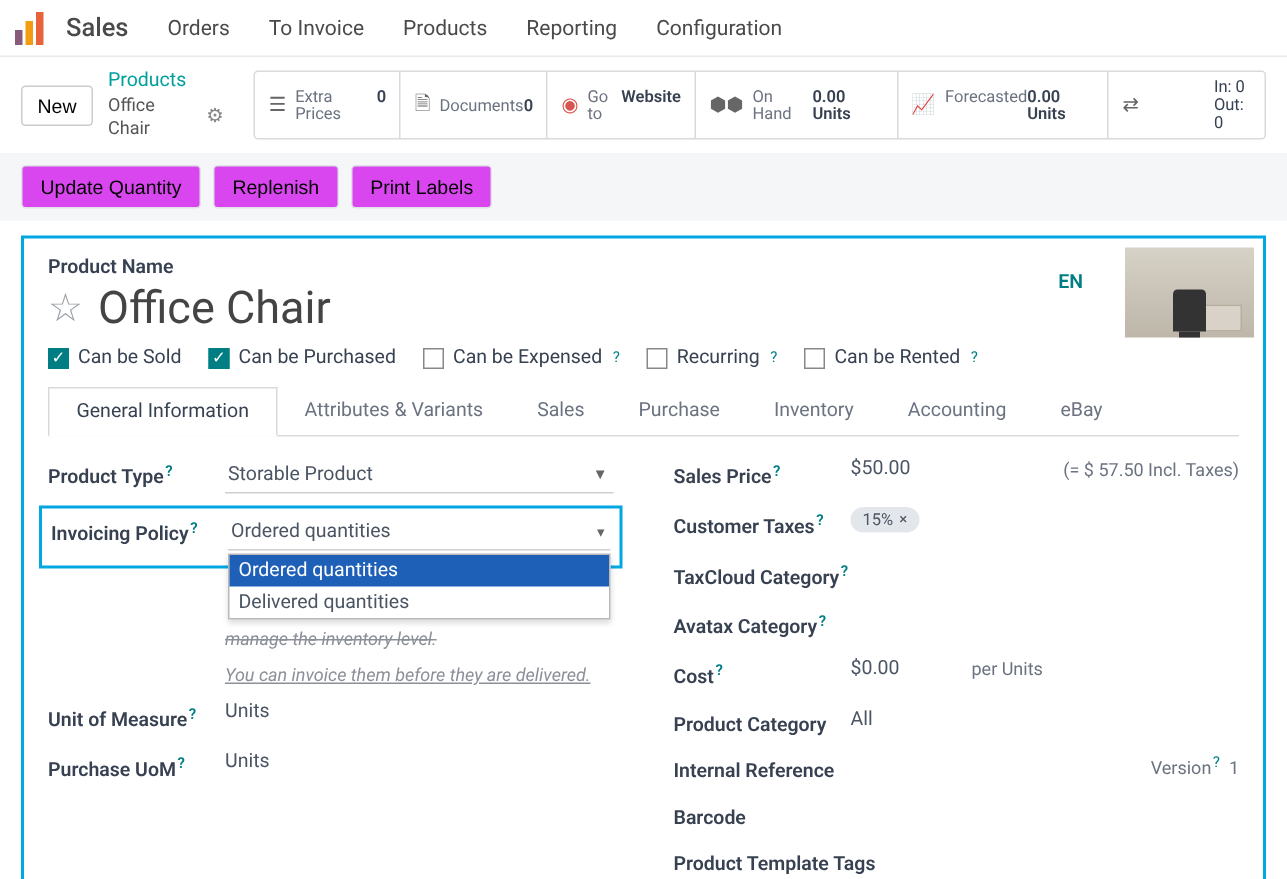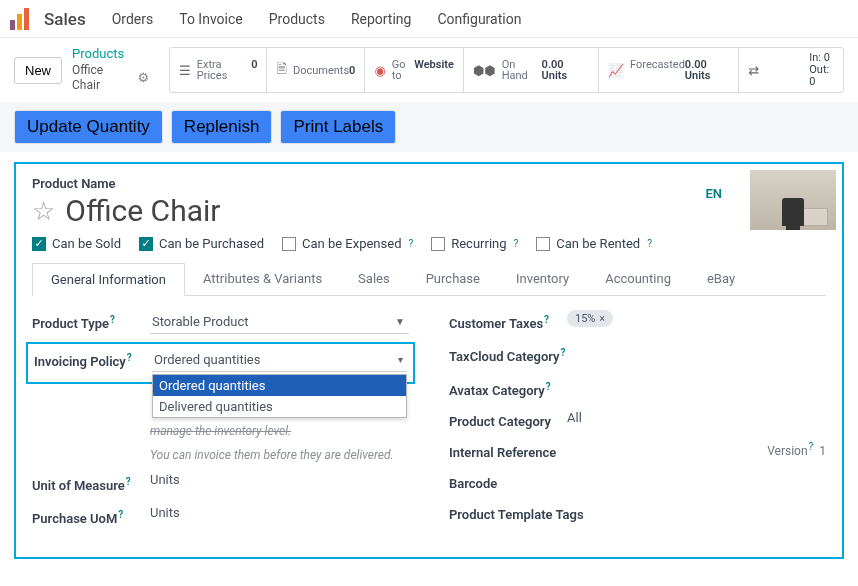--- a/index.html
+++ b/index.html
@@ -27,21 +27,21 @@
   .stat { display: flex; align-items: center; gap: 6px; padding: 4px 9px; border-right: 1px solid #d8dadd; cursor: pointer; }
   .stat:last-child { border-right: none; }
   .stat-icon { color: #666; display:flex; align-items:center; }
   .stat-text { display:flex; flex-direction:row; line-height:1.0; font-size: 11px; }
   .stat-text .top { color:#6b7280; }
   .stat-text .bot { font-weight:600; color:#374151; }
   .stat-inout { display:flex; flex-direction:column; font-size:11px; line-height:1.1;margin-left:44px; }
   
   
   .action-bar { background: #f5f6f7; padding: 8px 14px; display:flex; gap:8px; }
-  .action-btn { background:#3b82f6; border:1px solid #e0e2e6; padding:6px 12px; border-radius:3px; font-size:17px; cursor:pointer; }
+  .action-btn { background:#d946ef; border:1px solid #e0e2e6; padding:6px 12px; border-radius:3px; font-size:13px; cursor:pointer; }
   
   
   .form-wrap { margin: 10px 14px 0 14px; border: 2px solid #00a7e1; padding: 12px 16px 18px 16px; position: relative; }
   .label-pn { font-size: 13px; font-weight: 600; color:#374151; }
   .title-row { display:flex; align-items:center; gap: 10px; margin: 2px 0 8px; }
   .star { font-size: 26px; color: #9aa0a6; cursor:pointer; }
   .prod-title { font-size: 30px; color:#444; font-weight:400; }
   .lang-badge { position:absolute; right: 120px; top: 22px; color:#017e84; font-weight:600; font-size:13px; }
   .prod-img { position:absolute; right: 6px; top: 6px; width: 86px; height: 60px; background: linear-gradient(#d7d2c7,#bdb6a9); display:flex; align-items:end; justify-content:center; }
   .chair { width:22px; height:28px; background:#333; border-radius:3px 3px 0 0; position:relative; margin-bottom:4px;}
@@ -64,21 +64,21 @@
   .field-l { width: 118px; font-weight:600; color:#374151; padding-top:4px; }
   .field-r { flex:1; color:#4b5563; display:flex; align-items:center; gap:8px;}
   .sel { width: 100%; border:none; border-bottom:1px solid #cfcfcf; padding: 4px 18px 4px 2px; background:#fff; font-size:13px; color:#4b5563; position:relative;}
   .sel .caret { position:absolute; right:4px; top:6px; font-size:10px; color:#666; }
   
   .invoice-group { border: 2px solid #00a7e1; padding: 4px 6px 6px 6px; margin:-4px -6px 10px -6px; }
   .dropdown { position: relative; }
   .dropdown-list { position:absolute; top: 26px; left:0; right:0; border:1px solid #b8b8b8; background:#fff; z-index:10; box-shadow: 0 2px 4px rgba(0,0,0,.15);}
   .dd-item { padding: 3px 6px; font-size:13px; cursor:pointer; }
   .dd-item.sel-hl { background:#1e5fb8; color:#fff; }
-  .helper { font-style: italic; color:#8b8f98; font-size:12px; margin: 6px 0 10px 118px; }
+  .helper { font-style: italic; color:#8b8f98; font-size:12px; margin: 6px 0 10px 118px; text-decoration: underline; }
   
   .tag { background:#e3e6ea; border-radius:10px; padding: 2px 8px; font-size:11px; display:inline-flex; align-items:center; gap:4px;}
   .tag .x { font-size:10px; }
   .right-extra { color:#6b7280; font-size:12px; }
   .ver { margin-left:auto; font-size:12px; color:#6b7280; }
 </style>
 </head>
 <body>
 
 <div class="top-nav">
@@ -239,37 +239,51 @@
       <div class="field">
         <div class="field-l"><span>Purchase UoM</span><span class="q">?</span></div>
         <div class="field-r">
             <span>Units</span>
           </div>
       </div>
     </div>
 
     <div class="col">
       <div class="field">
+        <div class="field-l"><span>Sales Price</span><span class="q">?</span></div>
+        <div class="field-r">
+            <span>$50.00</span>
+            <span class="right-extra" style="margin-left:auto;">(= $ 57.50 Incl. Taxes)</span>
+          </div>
+      </div>
+      <div class="field">
         <div class="field-l"><span>Customer Taxes</span><span class="q">?</span></div>
         <div class="field-r">
             <span class="tag">
               <span>15%</span>
               <span class="x">×</span>
             </span>
           </div>
       </div>
       <div class="field">
         <div class="field-l"><span>TaxCloud Category</span><span class="q">?</span></div>
         <div class="field-r"></div>
       </div>
       <div class="field">
         <div class="field-l"><span>Avatax Category</span><span class="q">?</span></div>
         <div class="field-r"></div>
       </div>
       <div class="field">
+        <div class="field-l"><span>Cost</span><span class="q">?</span></div>
+        <div class="field-r">
+            <span>$0.00</span>
+            <span class="right-extra" style="margin-left:40px;">per Units</span>
+          </div>
+      </div>
+      <div class="field">
         <div class="field-l"><span>Product Category</span></div>
         <div class="field-r">
             <span>All</span>
           </div>
       </div>
       <div class="field">
         <div class="field-l"><span>Internal Reference</span></div>
         <div class="field-r">
             <span class="ver"><span>Version</span><span class="q">?</span>&nbsp;&nbsp;<span>1</span></span>
           </div>

